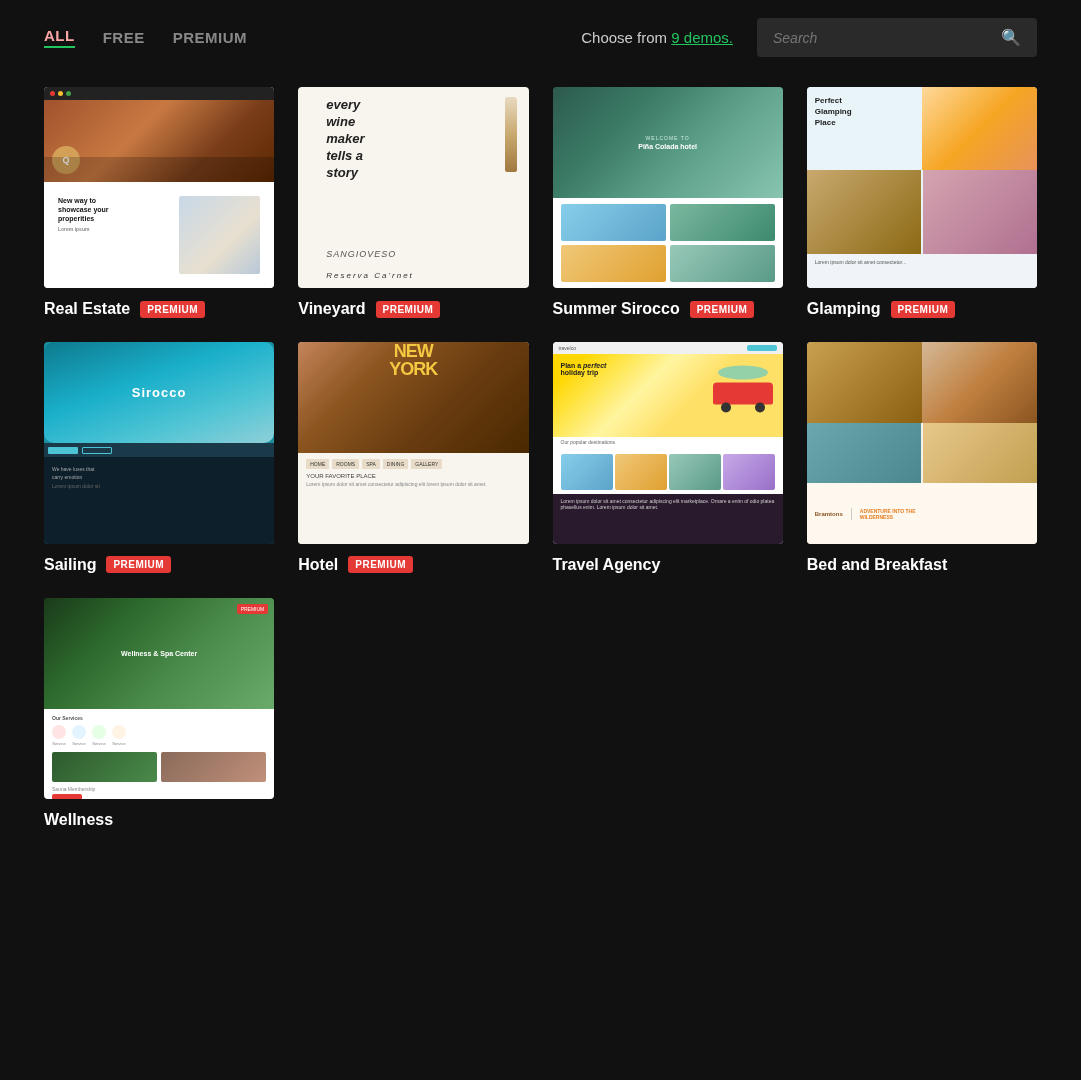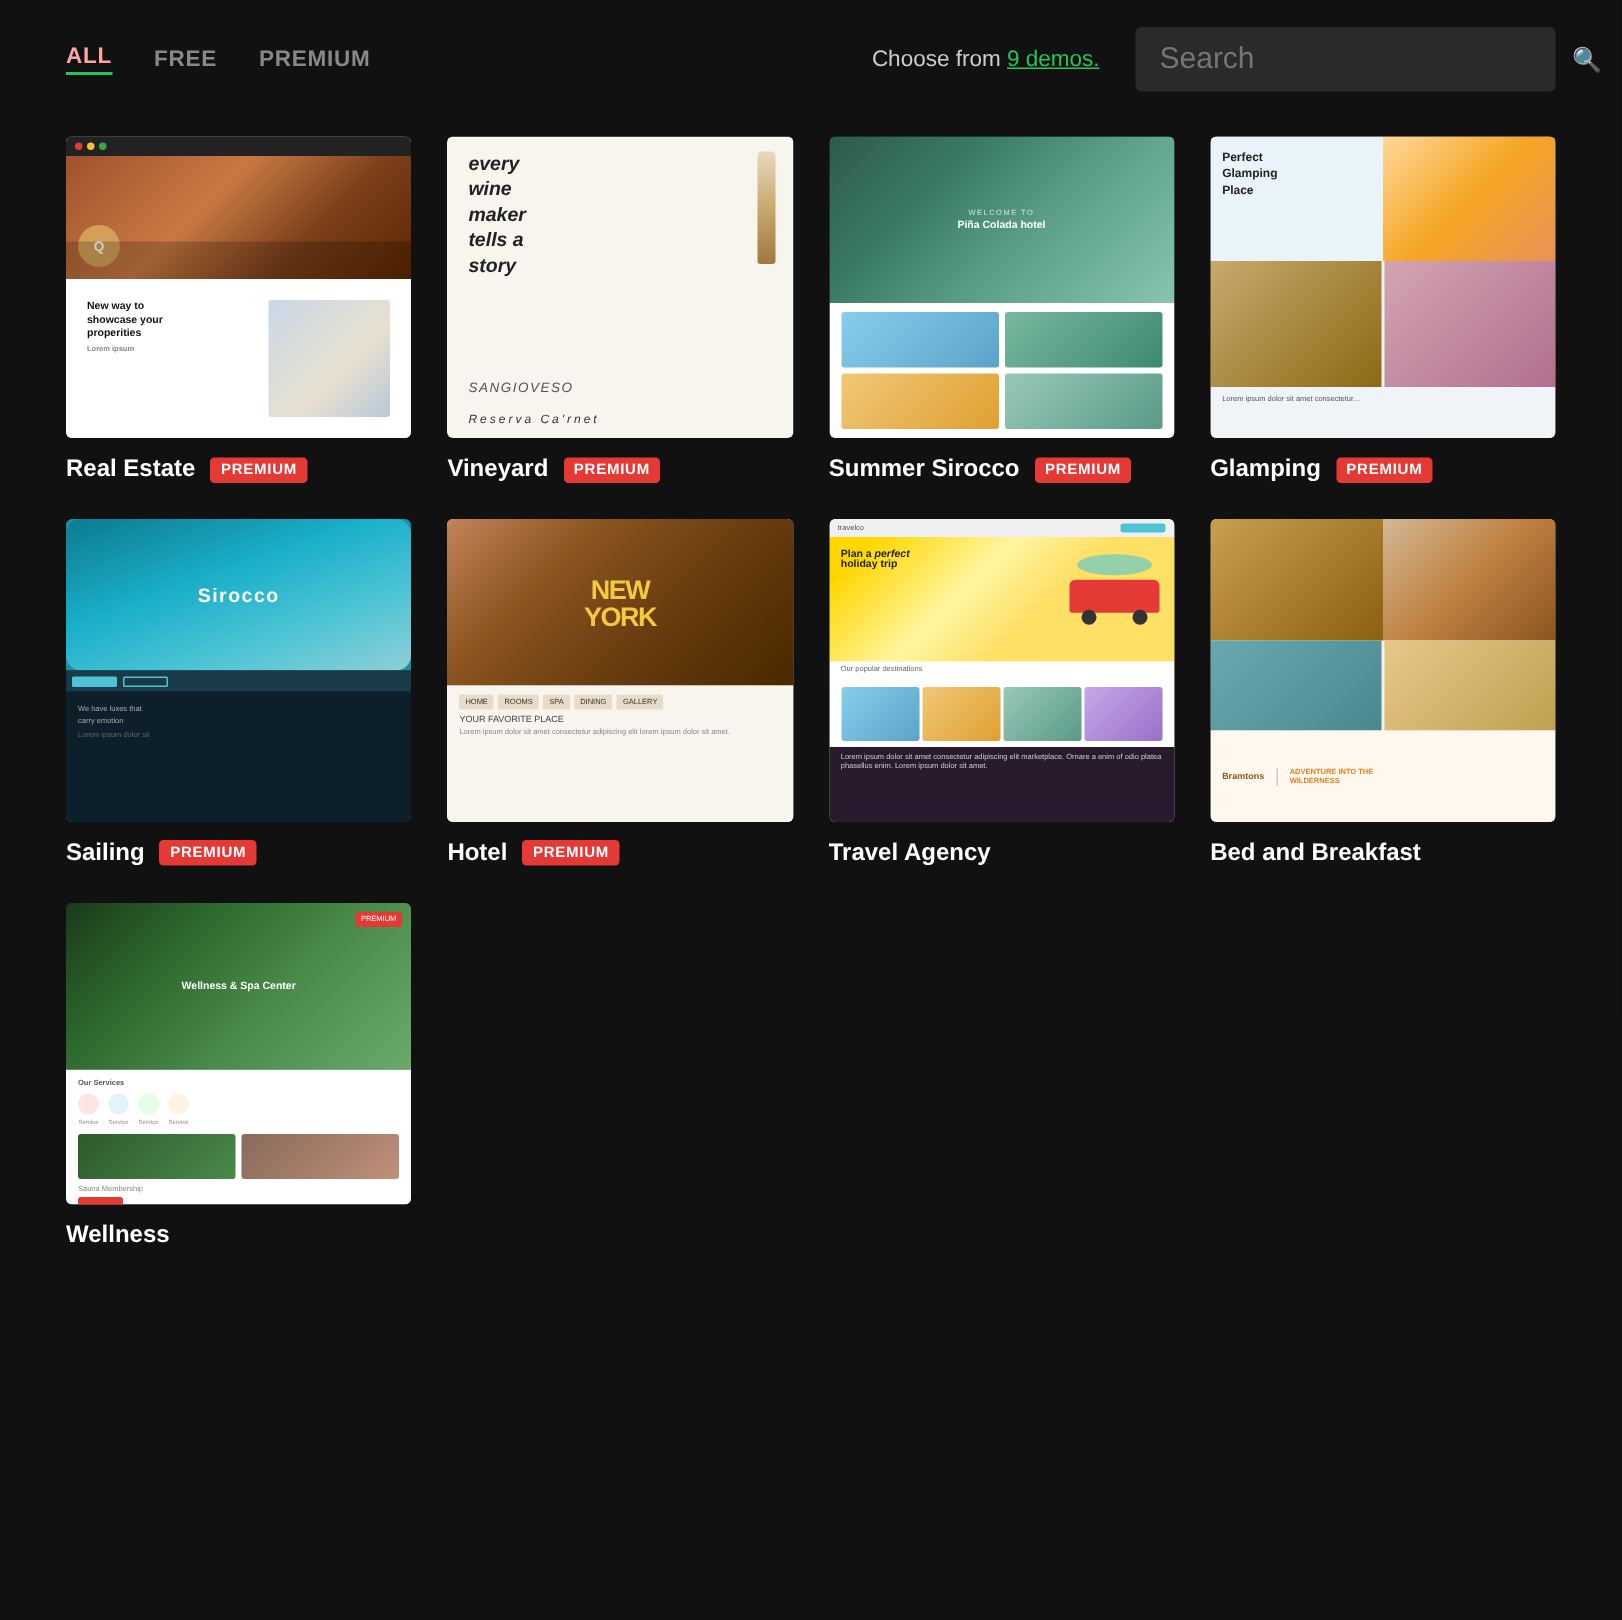--- a/index.html
+++ b/index.html
@@ -51,22 +51,23 @@
       border-radius: 4px;
       padding: 10px 16px;
       width: 280px;
       gap: 10px;
     }
     .search-box input {
       background: transparent;
       border: none;
       outline: none;
       color: #ec4899;
-      font-size: 20px;
+      font-size: 14px;
       flex: 1;
+      font-style: italic;
     }
     .search-icon {
       color: #aaa;
       font-size: 16px;
     }
     .grid {
       display: grid;
       grid-template-columns: repeat(4, 1fr);
       gap: 24px;
       padding: 12px 44px 40px;
@@ -254,21 +255,20 @@
     .sail-btn { background: #4dc4d4; width: 30px; height: 7px; border-radius: 1px; }
 
     
     .thumb-hotel {
       background: #f0e8d8;
     }
     .thumb-hotel .hotel-top {
       height: 55%;
       background: linear-gradient(135deg, #c4845a 0%, #8B5520 30%, #6a3d10 60%, #4a2800 100%);
       display: flex;
-      align-items: center;
       justify-content: center;
     }
     .thumb-hotel .hotel-ny {
       color: #f5c842;
       font-size: 18px;
       font-weight: 900;
       letter-spacing: -1px;
       line-height: 1;
       text-align: center;
     }
@@ -468,21 +468,21 @@
       </div>
     </div>
     <div class="card-label">
       <span class="card-name">Real Estate</span>
       <span class="badge">PREMIUM</span>
     </div>
   </div>
 
   <div class="card">
     <div class="card-thumb">
-      <div class="thumb-content thumb-vineyard" style="position:relative;">
+      <div class="thumb-content thumb-vineyard" style="position:relative;padding-left:14px;">
         <div style="padding:10px 14px 6px;flex:1;position:relative;">
           <div style="font-size:13px;font-style:italic;font-weight:700;color:#222;line-height:1.3;">every<br>wine<br>maker<br>tells a<br>story</div>
           <div style="position:absolute;right:12px;top:10px;width:12px;height:75px;background:linear-gradient(to bottom,#e8d9c0,#c8a96e,#a07840);border-radius:3px 3px 2px 2px;"></div>
         </div>
         <div style="padding:4px 14px 10px;font-size:9px;font-style:italic;letter-spacing:1px;color:#555;text-transform:uppercase;">Sangioveso</div>
         <div style="padding:2px 14px 8px;font-size:8px;letter-spacing:2px;color:#333;font-style:italic;">Reserva Ca'rnet</div>
       </div>
     </div>
     <div class="card-label">
       <span class="card-name">Vineyard</span>

